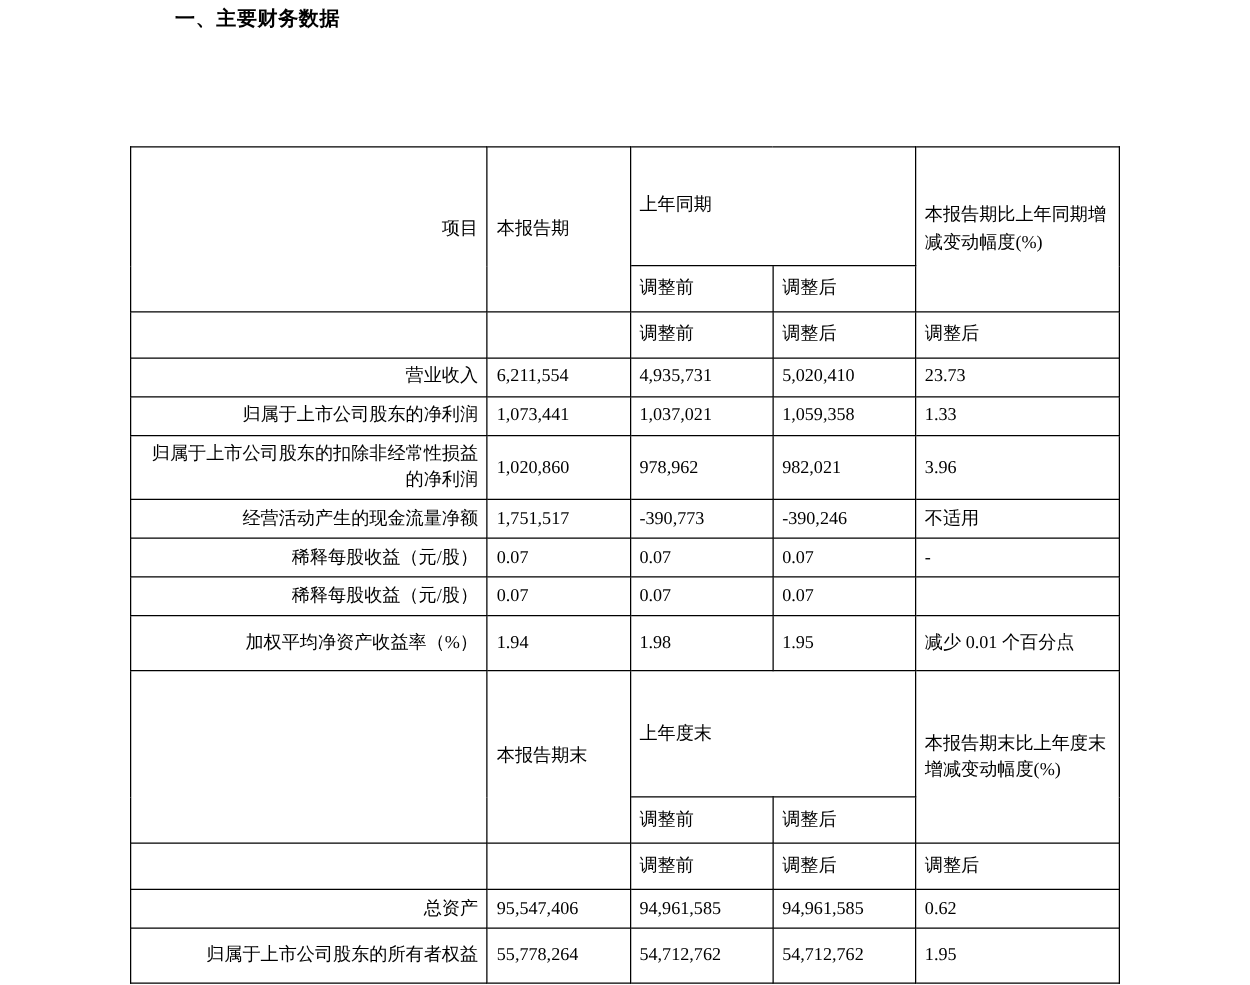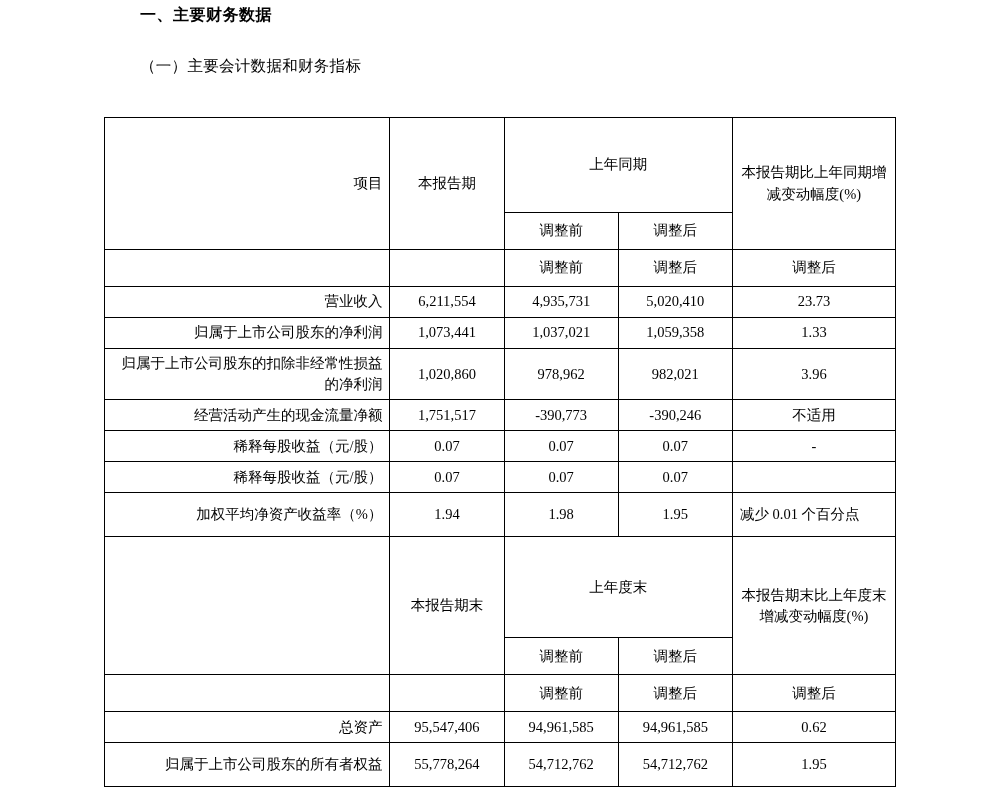--- a/index.html
+++ b/index.html
@@ -62,25 +62,24 @@
   .c-item   { width: 280px; }
   .c-cur    { width: 112px; }
   .c-pre1   { width: 112px; }
   .c-pre2   { width: 112px; }
   .c-chg    { width: 160px; }
 
   .label-cell {
     text-align: right;
   }
   .num {
-    text-align: center;
+    text-align: left;
     white-space: nowrap;
   }
   .ctr {
-    text-align: center;
   }
   .hdr-tall {
     height: 86px;
   }
   .hdr-sub {
     height: 28px;
     margin-top: 28px;
   }
   .row-tall { height: 44px; }
   .row-std  { height: 31px; }
@@ -89,21 +88,20 @@
     text-align: left;
     line-height: 1.5;
   }
 </style>
 </head>
 <body>
 
 <div class="page">
 
   <div class="heading1">一、主要财务数据</div>
-  <div class="heading2">（一）主要会计数据和财务指标</div>
 
   <table class="fin">
     <colgroup>
       <col class="c-item">
       <col class="c-cur">
       <col class="c-pre1">
       <col class="c-pre2">
       <col class="c-chg">
     </colgroup>
     <tbody>

